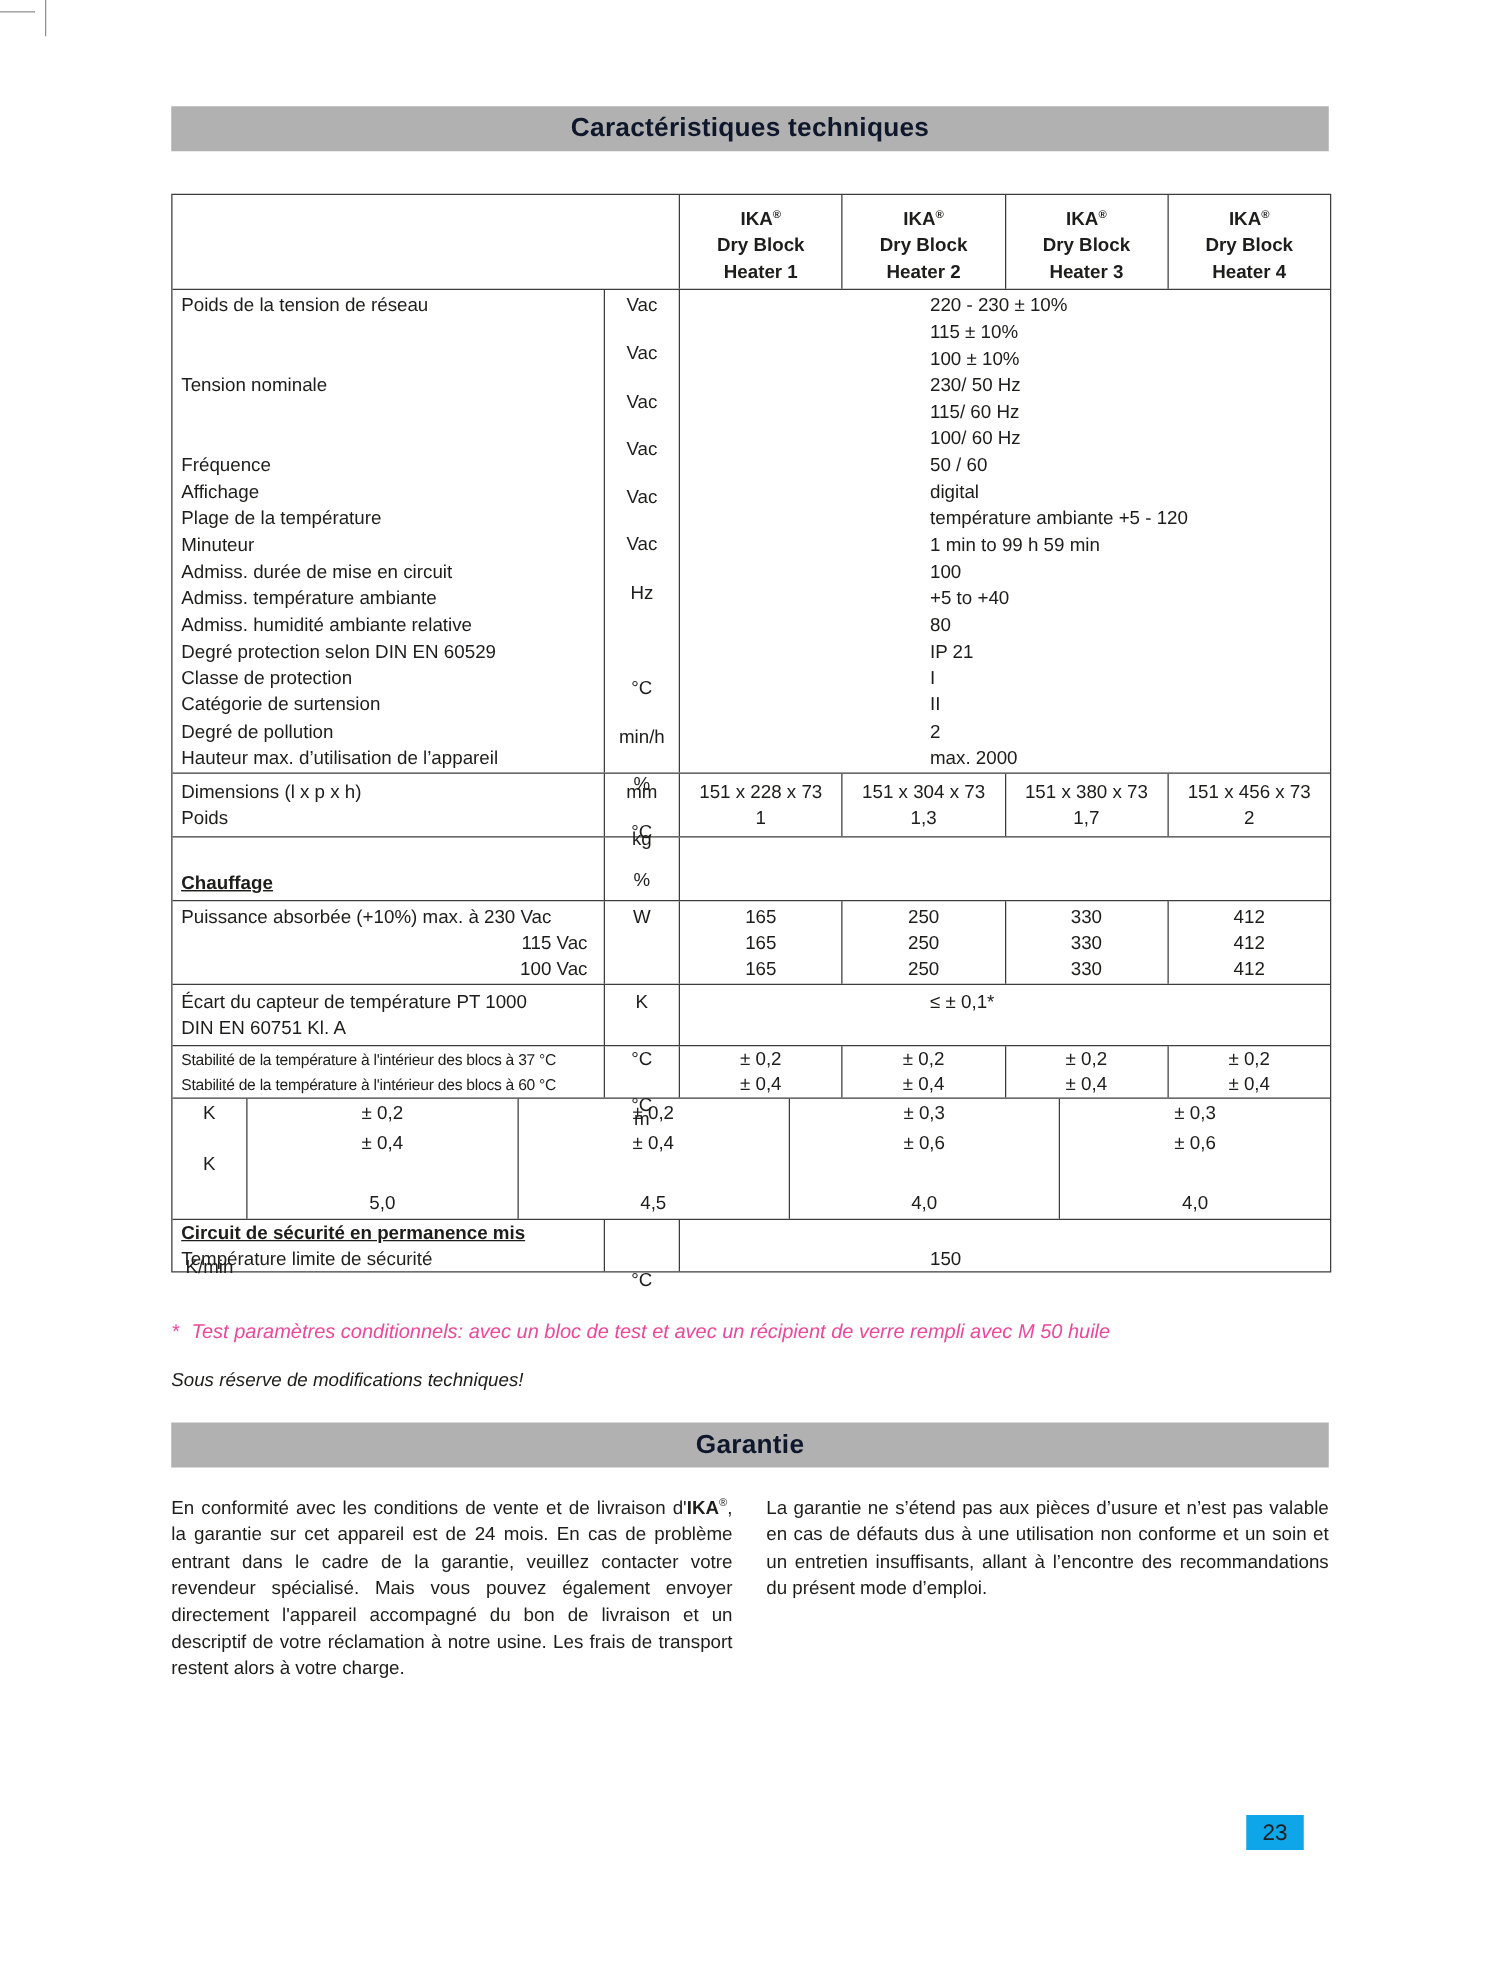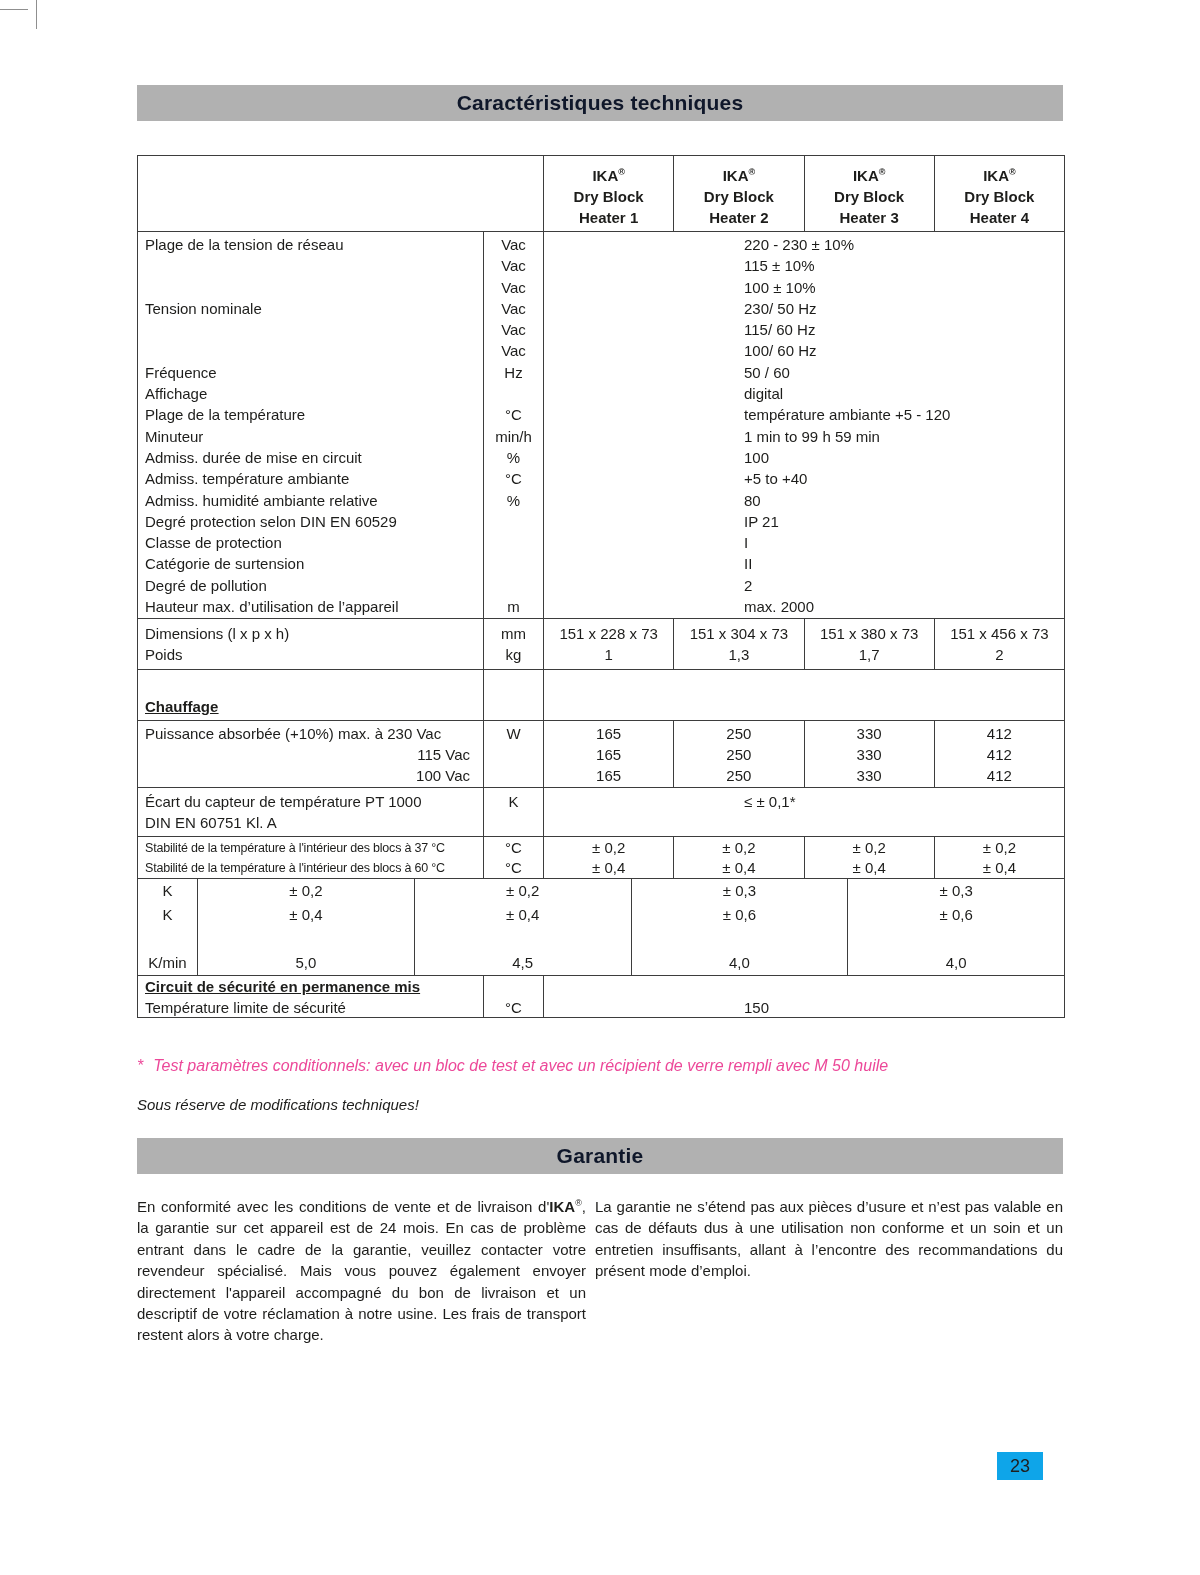--- a/index.html
+++ b/index.html
@@ -22,21 +22,21 @@
   }
   .banner1 { top:85px; }
   .banner2 { top:1138px; }
 
   
   .spec-table { position:absolute; left:137px; top:155px; width:926px; border:1px solid #3d3d3d; }
   .tsec { display:flex; border-top:1px solid #3d3d3d; box-sizing:border-box; align-items:stretch; }
   .tsec:first-child { border-top:none; }
 
   .c-label { width:346px; border-right:1px solid #3d3d3d; box-sizing:border-box; padding-left:7px; }
-  .c-unit  { width:60px;  border-right:1px solid #3d3d3d; box-sizing:border-box; text-align:center; }
+  .c-unit  { width:60px;  border-right:1px solid #3d3d3d; box-sizing:border-box; text-align:center;gap:17px; }
   .c-merged{ flex:1; padding-left:200px; box-sizing:border-box; }
   .c-rest  { flex:1; }
   .c-col   { flex:1; text-align:center; box-sizing:border-box; }
   .c-col + .c-col { border-left:1px solid #3d3d3d; }
   .h-empty { width:406px; border-right:1px solid #3d3d3d; box-sizing:border-box; }
   .h-col   { flex:1; text-align:center; box-sizing:border-box; padding-top:9px; font-weight:bold; }
   .h-col + .h-col { border-left:1px solid #3d3d3d; }
   .hline { line-height:21px; font-size:15px; }
 
   .stack { display:flex; flex-direction:column; }
@@ -64,21 +64,21 @@
   .sec-unif      { height:97px; }
   .sec-unif .ln { line-height:24px; min-height:24px; }
   .sec-secu      { height:42px; }
 
   
   .footnote { position:absolute; left:137px; top:1057px; width:926px; font-size:16px; font-style:italic; color:#ec4899; }
   .footnote .fstar { margin-right:10px; }
   .mod-note { position:absolute; left:137px; top:1096px; font-size:15px; font-style:italic; color:#1d1d1b; }
 
   
-  .warranty { position:absolute; left:137px; top:1196px; width:926px; display:flex; gap:9px; }
+  .warranty { position:absolute; left:137px; top:1196px; width:926px; display:flex; gap:27px; }
   .wcol { margin:0; font-size:15px; line-height:21.4px; text-align:justify; color:#1d1d1b; }
   .wcol.left  { width:449px; }
   .wcol.right { flex:1; align-self:flex-start; }
 
   
   .page-number {
     position:absolute; left:997px; top:1452px; width:46px; height:28px; background:#0ea5e9;
     display:flex; align-items:center; justify-content:center; font-size:18px; color:#1f1f1f;
   }
 </style>
@@ -115,21 +115,21 @@
       </div>
       <div class="h-col">
         <div class="hline"><span class="b">IKA</span><sup>®</sup></div>
         <div class="hline">Dry Block</div>
         <div class="hline">Heater 4</div>
       </div>
     </div>
 
     <div class="tsec sec-general">
       <div class="c-label stack">
-        <div class="ln">Plage de la tension de réseau</div>
+        <div class="ln">Poids de la tension de réseau</div>
         <div class="ln"></div>
         <div class="ln"></div>
         <div class="ln">Tension nominale</div>
         <div class="ln"></div>
         <div class="ln"></div>
         <div class="ln">Fréquence</div>
         <div class="ln">Affichage</div>
         <div class="ln">Plage de la température</div>
         <div class="ln">Minuteur</div>
         <div class="ln">Admiss. durée de mise en circuit</div>

